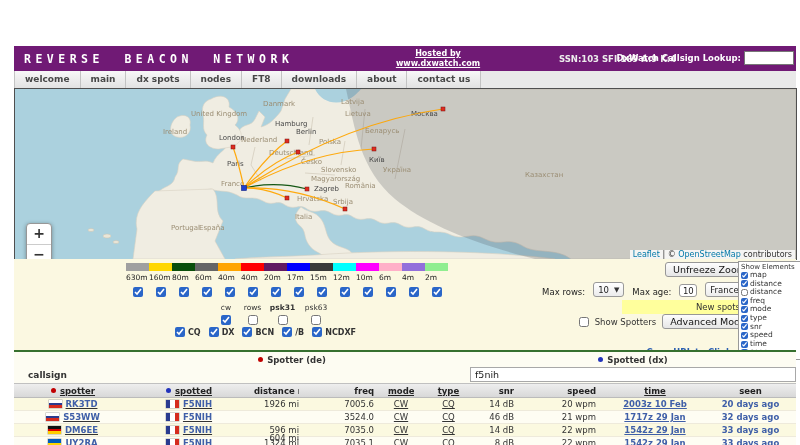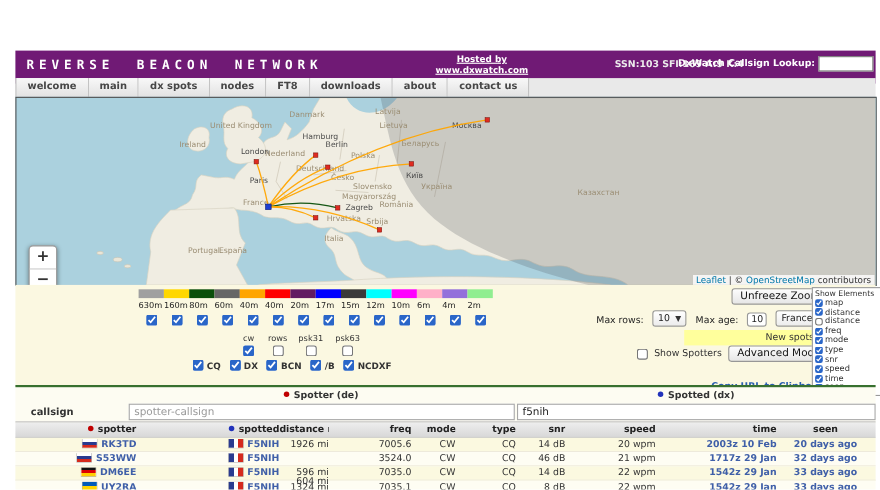--- a/index.html
+++ b/index.html
@@ -92,21 +92,21 @@
   .cs-input::placeholder{color:#9a9a9a;}
 
   
   #tablearea{position:absolute;left:14px;top:383px;width:782px;}
   .thead{display:flex;background:linear-gradient(#eeeeee,#d8d8d8);border-top:1px solid #c0c0c0;
          border-bottom:1px solid #bbb;height:13px;align-items:center;font-weight:bold;font-size:8.5px;color:#222;}
   .trow{display:flex;height:12px;align-items:center;font-size:8.5px;color:#333;border-bottom:1px solid #eeeadb;}
   .row-a{background:#fbf9e0;}
   .row-b{background:#fefdf3;}
   .cell{overflow:hidden;white-space:nowrap;box-sizing:border-box;}
-  .al{text-align:right;}.ar{text-align:right;}.ac{text-align:center;}
+  .al{text-align:center;text-decoration:underline;}.ar{text-align:right;}.ac{text-align:center;}
   .blue{color:#3f5fa8;font-weight:bold;}
   .cs{color:#3f5fa8;font-weight:bold;cursor:pointer;}
   .flag{display:inline-block;width:13px;height:8px;margin-right:4px;vertical-align:-1px;
         box-shadow:0 0 0 0.5px #b0b0b0;}
   .flag-france{background:linear-gradient(90deg,#2a3b8f 33%,#fff 33% 66%,#d52b1e 66%);}
   .flag-russia{background:linear-gradient(180deg,#fff 33%,#2a3b8f 33% 66%,#d52b1e 66%);}
   .flag-slovenia{background:linear-gradient(180deg,#fff 33%,#2a3b8f 33% 66%,#d52b1e 66%);}
   .flag-germany{background:linear-gradient(180deg,#111 33%,#d00 33% 66%,#ffce00 66%);}
   .flag-ukraine{background:linear-gradient(180deg,#005bbb 50%,#ffd500 50%);}
 </style>
@@ -284,21 +284,21 @@
         <div class="bandchk-cell"><input type="checkbox" checked="" style=""></div>
         <div class="bandchk-cell"><input type="checkbox" checked="" style=""></div>
         <div class="bandchk-cell"><input type="checkbox" checked="" style=""></div>
         <div class="bandchk-cell"><input type="checkbox" checked="" style=""></div>
       </div>
   </div>
   <div id="modes">
     <div class="modelbl-row" id="mode-labels">
         <div class="modelbl" style="width: 26px;">cw</div>
         <div class="modelbl" style="width: 27px;">rows</div>
-        <div class="modelbl" style="width: 33px;">psk31</div>
+        <div class="modelbl" style="width: 33px; font-weight: bold;">psk31</div>
         <div class="modelbl" style="width: 34px;">psk63</div>
       </div>
     <div class="modechk-row" id="mode-checks">
         <div class="modechk" style="width: 26px;"><input type="checkbox" checked="" style=""></div>
         <div class="modechk" style="width: 27px;"><input type="checkbox" style=""></div>
         <div class="modechk" style="width: 33px;"><input type="checkbox" style=""></div>
         <div class="modechk" style="width: 34px;"><input type="checkbox" style=""></div>
       </div>
   </div>
   <div id="types">
@@ -396,21 +396,20 @@
 </div>
 
 <div id="searcharea">
   <div class="sec-hdr" id="spotter-hdr">
     <span class="hdot dot-red"></span><span>Spotter (de)</span>
   </div>
   <div class="sec-hdr" id="spotted-hdr">
     <span class="hdot dot-blue"></span><span>Spotted (dx)</span>
   </div>
   <div id="callsign-label">callsign</div>
-  <input class="cs-input" id="spotter-input" type="text" placeholder="spotter-callsign" style="">
   <input class="cs-input" id="spotted-input" type="text" value="f5nih" style="">
 </div>
 
 <div id="tablearea">
   <div class="thead" id="table-head">
       <div class="cell al" style="width: 110px; padding: 0px 0px 0px 8px;"><span class="hdot dot-red"></span><span>spotter</span></div>
       <div class="cell al" style="width: 130px; padding: 0px;"><span class="hdot dot-blue"></span><span>spotted</span></div>
       <div class="cell ar" style="width: 45px; padding: 0px;"><span>distance mi</span></div>
       <div class="cell ar" style="width: 75px; padding: 0px;"><span>freq</span></div>
       <div class="cell al" style="width: 40px; padding: 0px 0px 0px 14px;"><span>mode</span></div>

